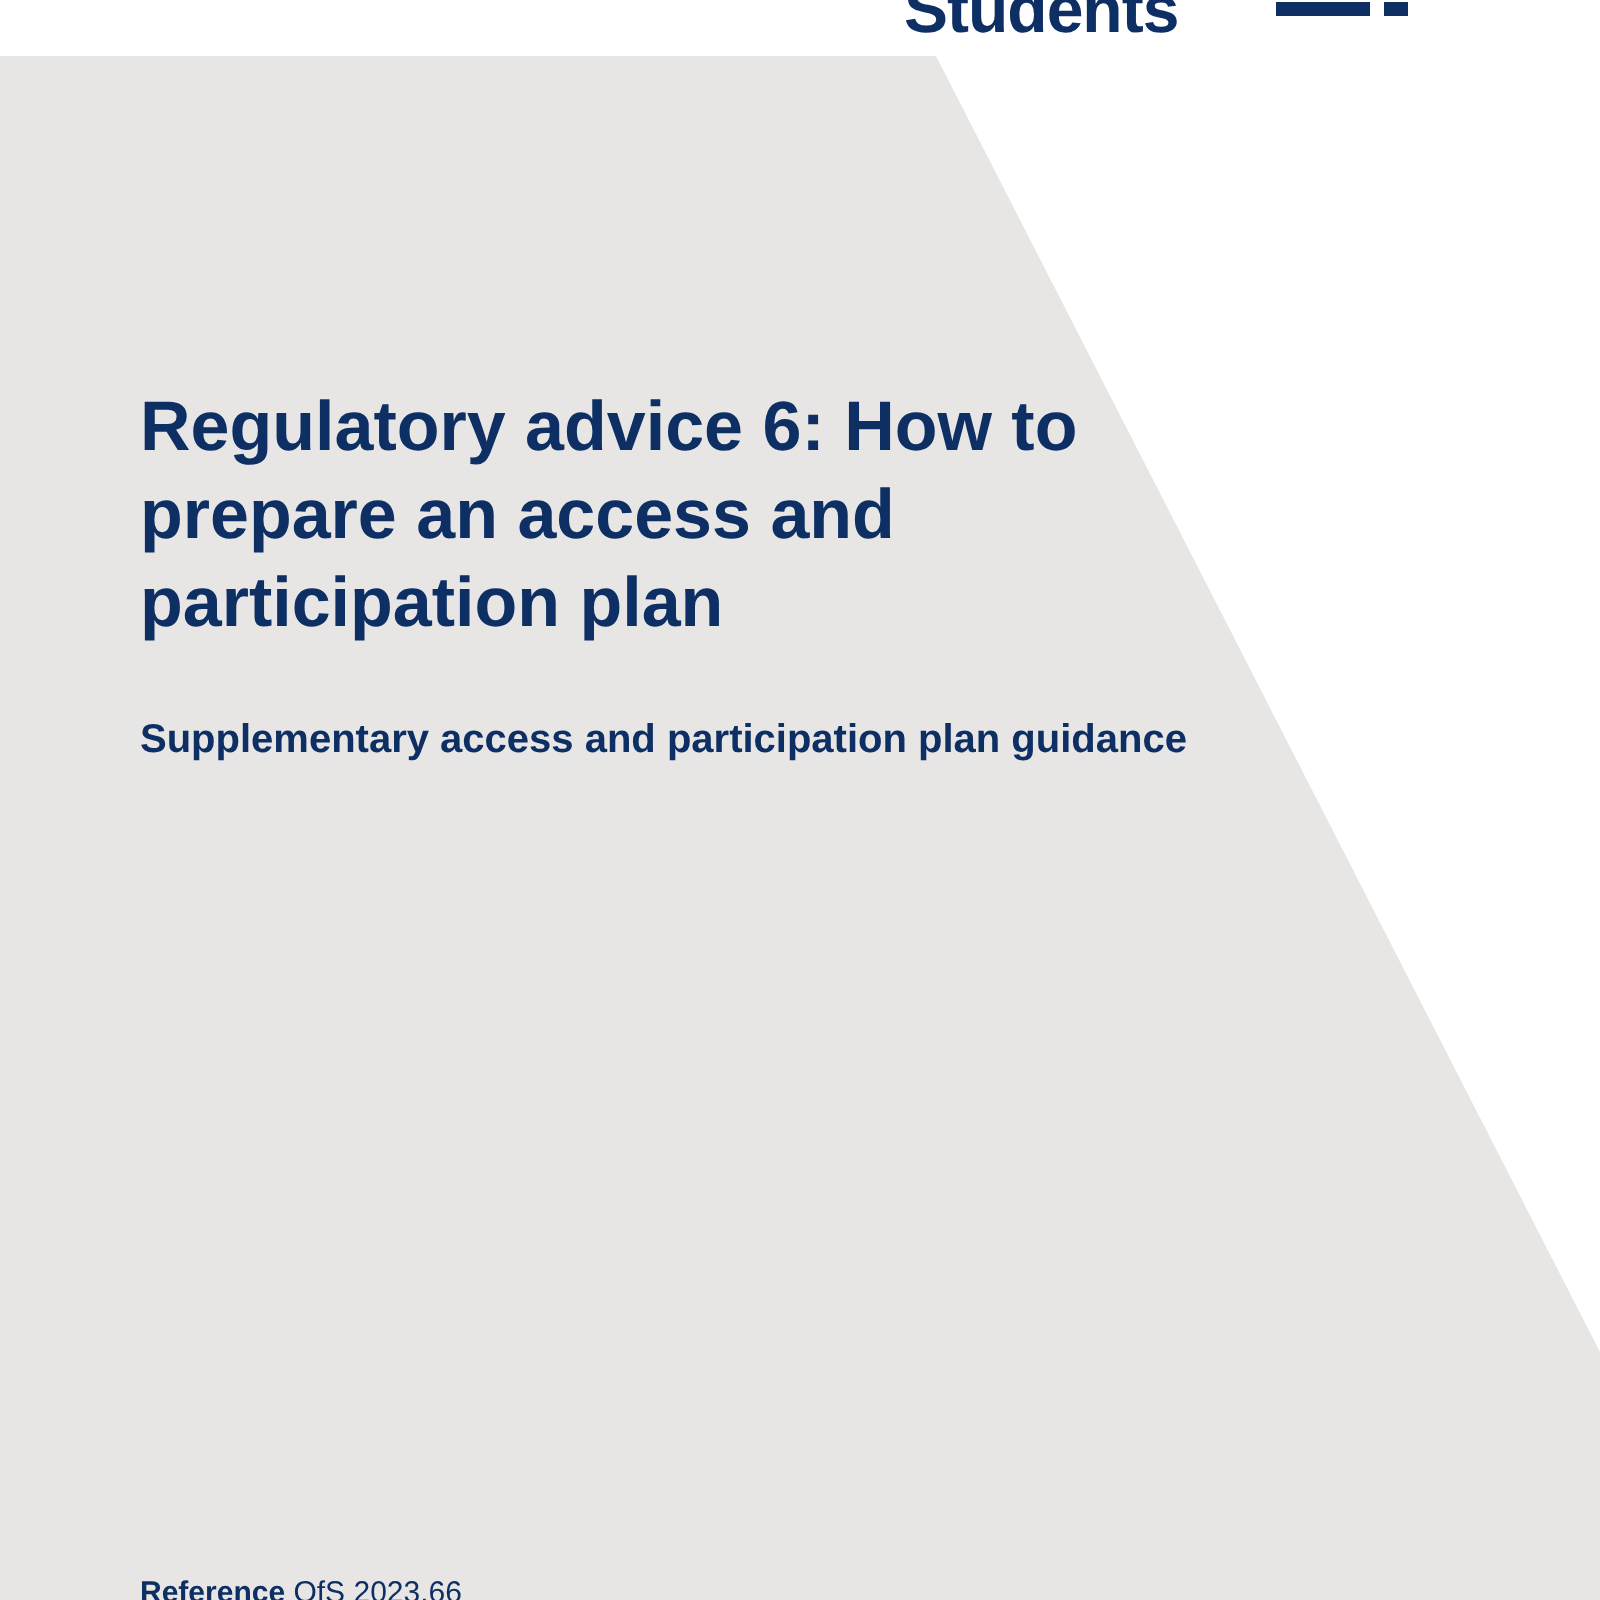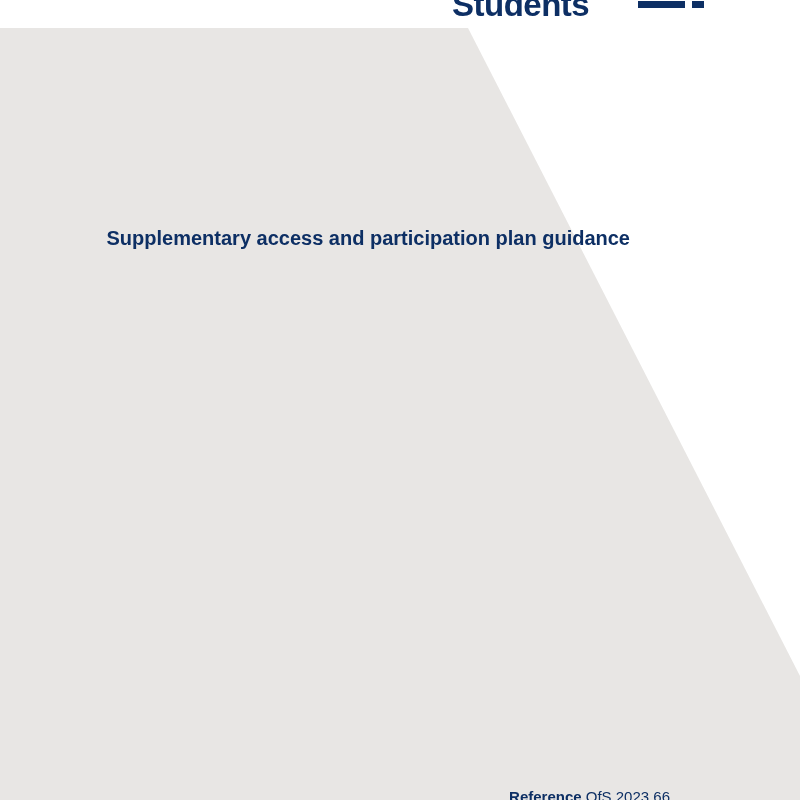--- a/index.html
+++ b/index.html
@@ -9,21 +9,20 @@
   }
   body {
     font-family: "Liberation Sans", sans-serif;
   }
   .page {
     position: relative;
     width: 800px;
     height: 800px;
     overflow: hidden;
     background: #ffffff;
-    text-align: right;
   }
   
   .grey-shape {
     position: absolute;
     left: 0;
     top: 0;
     width: 800px;
     height: 800px;
     background: #e8e6e4;
     clip-path: polygon(0 28px, 468px 28px, 800px 676px, 800px 800px, 0 800px);
@@ -117,20 +116,21 @@
   <div class="logo">
     <span class="logo-text">Students</span>
     <span class="logo-mark">
 
       <span class="bar b2"></span>
       <span class="bar b3"></span>
     </span>
   </div>
 
   <div class="title-block">
+    <h1 class="doc-title">Regulatory advice 6: How to prepare an access and participation plan</h1>
     <p class="doc-subtitle">Supplementary access and participation plan guidance</p>
   </div>
 
   <div class="footer">
     <span class="label">Reference</span>
     <span>OfS 2023.66</span>
   </div>
 
 </div>
 

